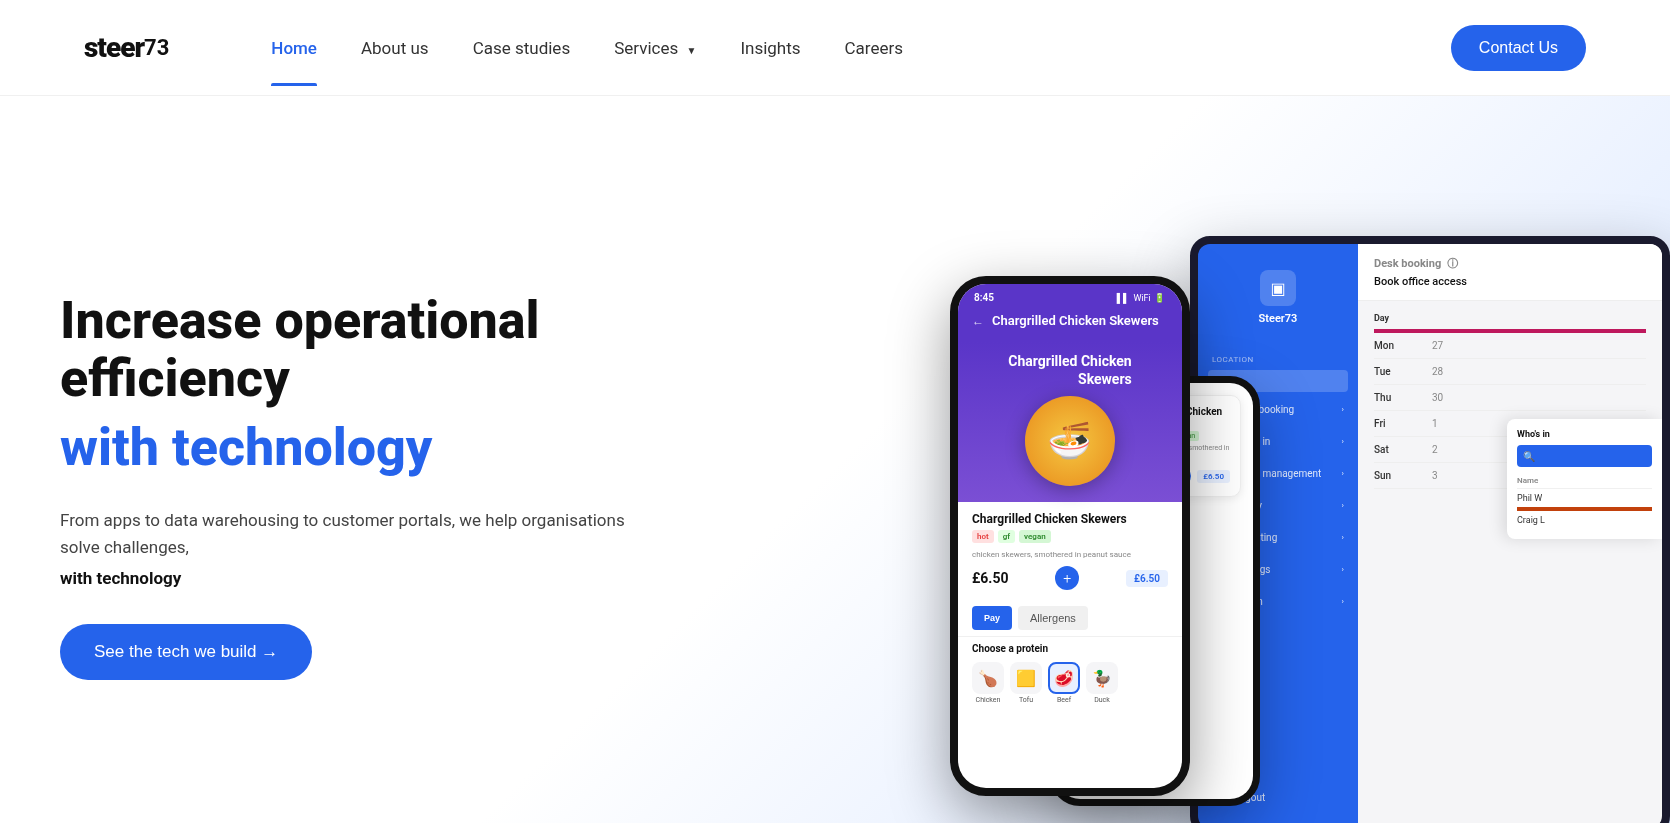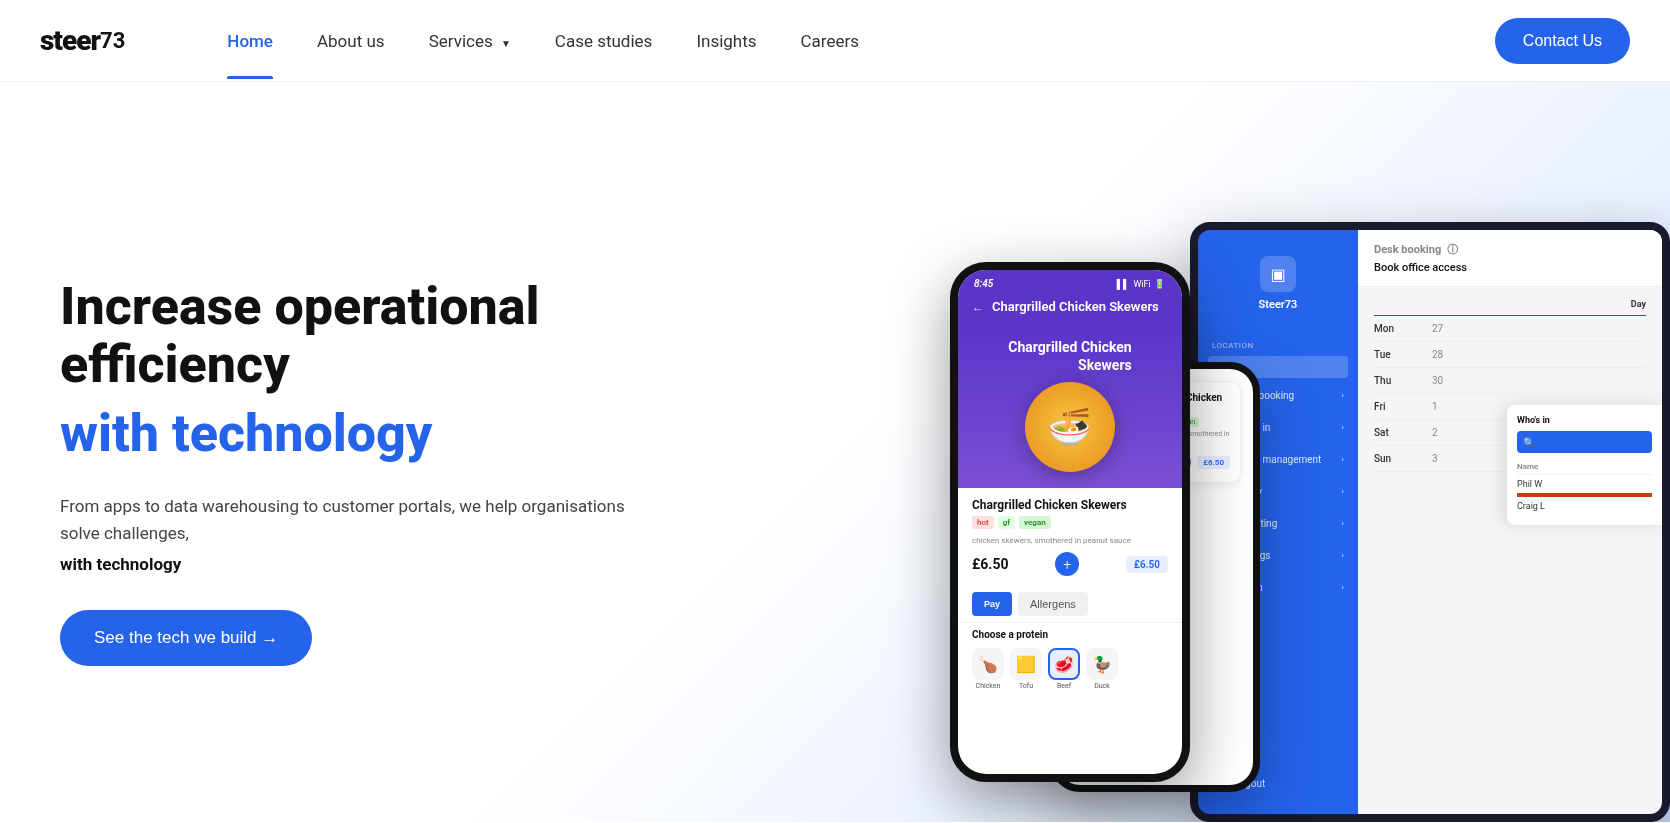--- a/index.html
+++ b/index.html
@@ -2,22 +2,22 @@
 <html><head>
   <meta charset="utf-8">
   <style>
     * { margin: 0; padding: 0; box-sizing: border-box; }
     body { font-family: -apple-system, BlinkMacSystemFont, 'Segoe UI', Roboto, Arial, sans-serif; background: #fff; overflow-x: hidden; }
 
     
     .navbar {
       display: flex;
       align-items: center;
-      padding: 0 40px;
-      height: 82px;
+      padding: 0 84px;
+      height: 96px;
       background: #fff;
       border-bottom: 1px solid #f0f0f0;
       position: relative;
       z-index: 10;
     }
     .logo-area {
       display: flex;
       align-items: center;
       margin-right: 80px;
     }
@@ -289,21 +289,20 @@
       background: #5a35c8;
       padding: 8px 16px 4px;
       display: flex;
       justify-content: space-between;
       align-items: center;
     }
     .phone-time {
       color: #fff;
       font-size: 10px;
       font-weight: 600;
-      font-style: italic;
     }
     .phone-icons {
       color: #fff;
       font-size: 9px;
       display: flex;
       gap: 4px;
     }
     .phone-header {
       background: #5a35c8;
       padding: 6px 14px 14px;
@@ -534,24 +533,24 @@
       <span class="logo-num">73</span>
   </div>
   <ul class="nav-links">
     <li>
         <a href="#" class="active">Home</a>
       </li>
     <li>
         <a href="#">About us</a>
       </li>
     <li>
-        <a href="#">Services <span class="dropdown-arrow">▼</span></a>
+        <a href="#">Case studies</a>
       </li>
     <li>
-        <a href="#">Case studies</a>
+        <a href="#">Services <span class="dropdown-arrow">▼</span></a>
       </li>
     <li>
         <a href="#">Insights</a>
       </li>
     <li>
         <a href="#">Careers</a>
       </li>
   </ul>
   <button class="contact-btn">Contact Us</button>
 </nav>
@@ -624,21 +623,21 @@
         </div>
         <div class="tablet-content">
           <div class="tablet-content-header">
             <div class="tablet-content-title">
               <span>Desk booking</span>
               <span>ⓘ</span>
             </div>
             <div class="tablet-book-label">Book office access</div>
           </div>
           <div class="tablet-days">
-            <div style="display:flex;justify-content:flex-end;padding:4px 0 6px;border-bottom:1px solid #be185d;">
+            <div style="display:flex;justify-content:flex-start;padding:4px 0 6px;border-bottom:4px solid #be185d;">
               <span style="font-size:9px;font-weight:700;color:#333;">Day</span>
             </div>
             <div class="tablet-day-row">
               <span class="tablet-day-name">Mon</span>
               <span class="tablet-day-num">27</span>
             </div>
             <div class="tablet-day-row">
               <span class="tablet-day-name">Tue</span>
               <span class="tablet-day-num">28</span>
             </div>

